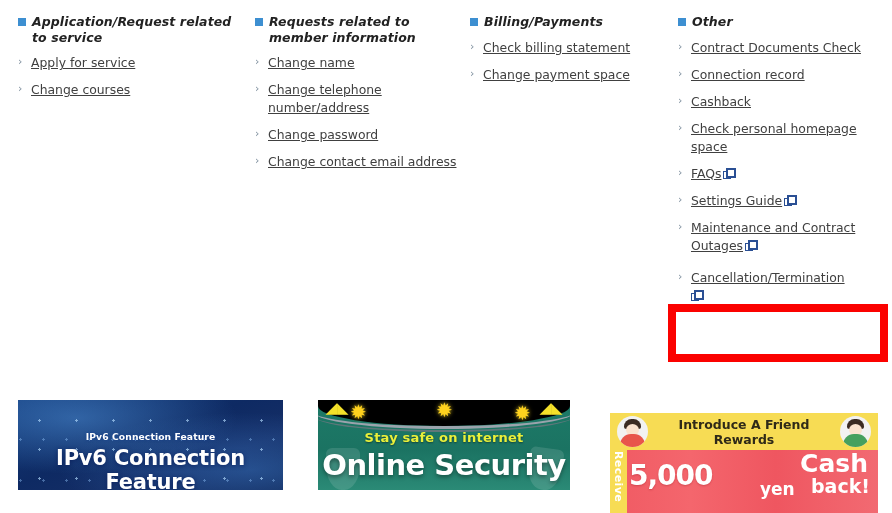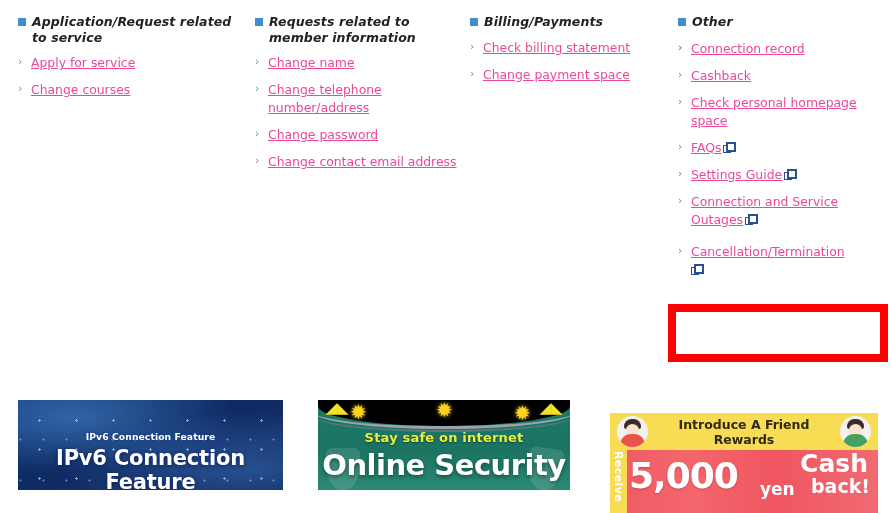--- a/index.html
+++ b/index.html
@@ -67,21 +67,21 @@
   .chevron-icon {
     position: absolute;
     left: 0;
     top: 0;
     color: #7e8f9e;
     font-size: 11px;
     line-height: 17px;
     font-family: "DejaVu Sans", "Liberation Sans", sans-serif;
   }
   .link-anchor {
-    color: #ec4899;
+    color: #404040;
     font-size: 12.4px;
     text-decoration: underline;
     cursor: pointer;
   }
 
   
   .ext-icon {
     display: inline-block;
     position: relative;
     width: 13px;
@@ -344,21 +344,21 @@
     letter-spacing: 0.4px;
     writing-mode: vertical-rl;
     text-align: center;
     line-height: 17px;
   }
   .banner-referral .amount {
     position: absolute;
     left: 19px;
     top: 38px;
     color: #ffffff;
-    font-size: 36px;
+    font-size: 28px;
     font-weight: bold;
     letter-spacing: -1px;
     line-height: 50px;
     text-shadow: 0 1px 2px rgba(150,20,30,0.35);
   }
   .banner-referral .yen {
     position: absolute;
     left: 150px;
     top: 67px;
     color: #ffffff;
@@ -452,20 +452,21 @@
   </div>
 
   <div class="link-column col-3">
     <div class="column-heading">
       <span class="heading-bullet"></span>
       <span>Other</span>
     </div>
     <ul class="link-list">
       <li class="link-item">
         <span class="chevron-icon">›</span>
+        <span class="link-anchor">Contract Documents Check</span>
       </li>
       <li class="link-item">
         <span class="chevron-icon">›</span>
         <span class="link-anchor">Connection record</span>
       </li>
       <li class="link-item">
         <span class="chevron-icon">›</span>
         <span class="link-anchor">Cashback</span>
       </li>
       <li class="link-item">
@@ -475,21 +476,21 @@
       <li class="link-item">
         <span class="chevron-icon">›</span>
         <span class="link-anchor">FAQs</span><span class="ext-icon"><span class="back-sq"></span><span class="front-sq"></span></span>
       </li>
       <li class="link-item">
         <span class="chevron-icon">›</span>
         <span class="link-anchor">Settings Guide</span><span class="ext-icon"><span class="back-sq"></span><span class="front-sq"></span></span>
       </li>
       <li class="link-item">
         <span class="chevron-icon">›</span>
-        <span class="link-anchor">Connection and Service Outages</span><span class="ext-icon"><span class="back-sq"></span><span class="front-sq"></span></span>
+        <span class="link-anchor">Maintenance and Contract Outages</span><span class="ext-icon"><span class="back-sq"></span><span class="front-sq"></span></span>
       </li>
       <li class="link-item" style="margin-top:14px;">
         <span class="chevron-icon">›</span>
         <span class="link-anchor">Cancellation/Termination</span><br>
         <span class="ext-icon" style="margin-left:0;"><span class="back-sq"></span><span class="front-sq"></span></span>
       </li>
     </ul>
   </div>
 </div>
 

